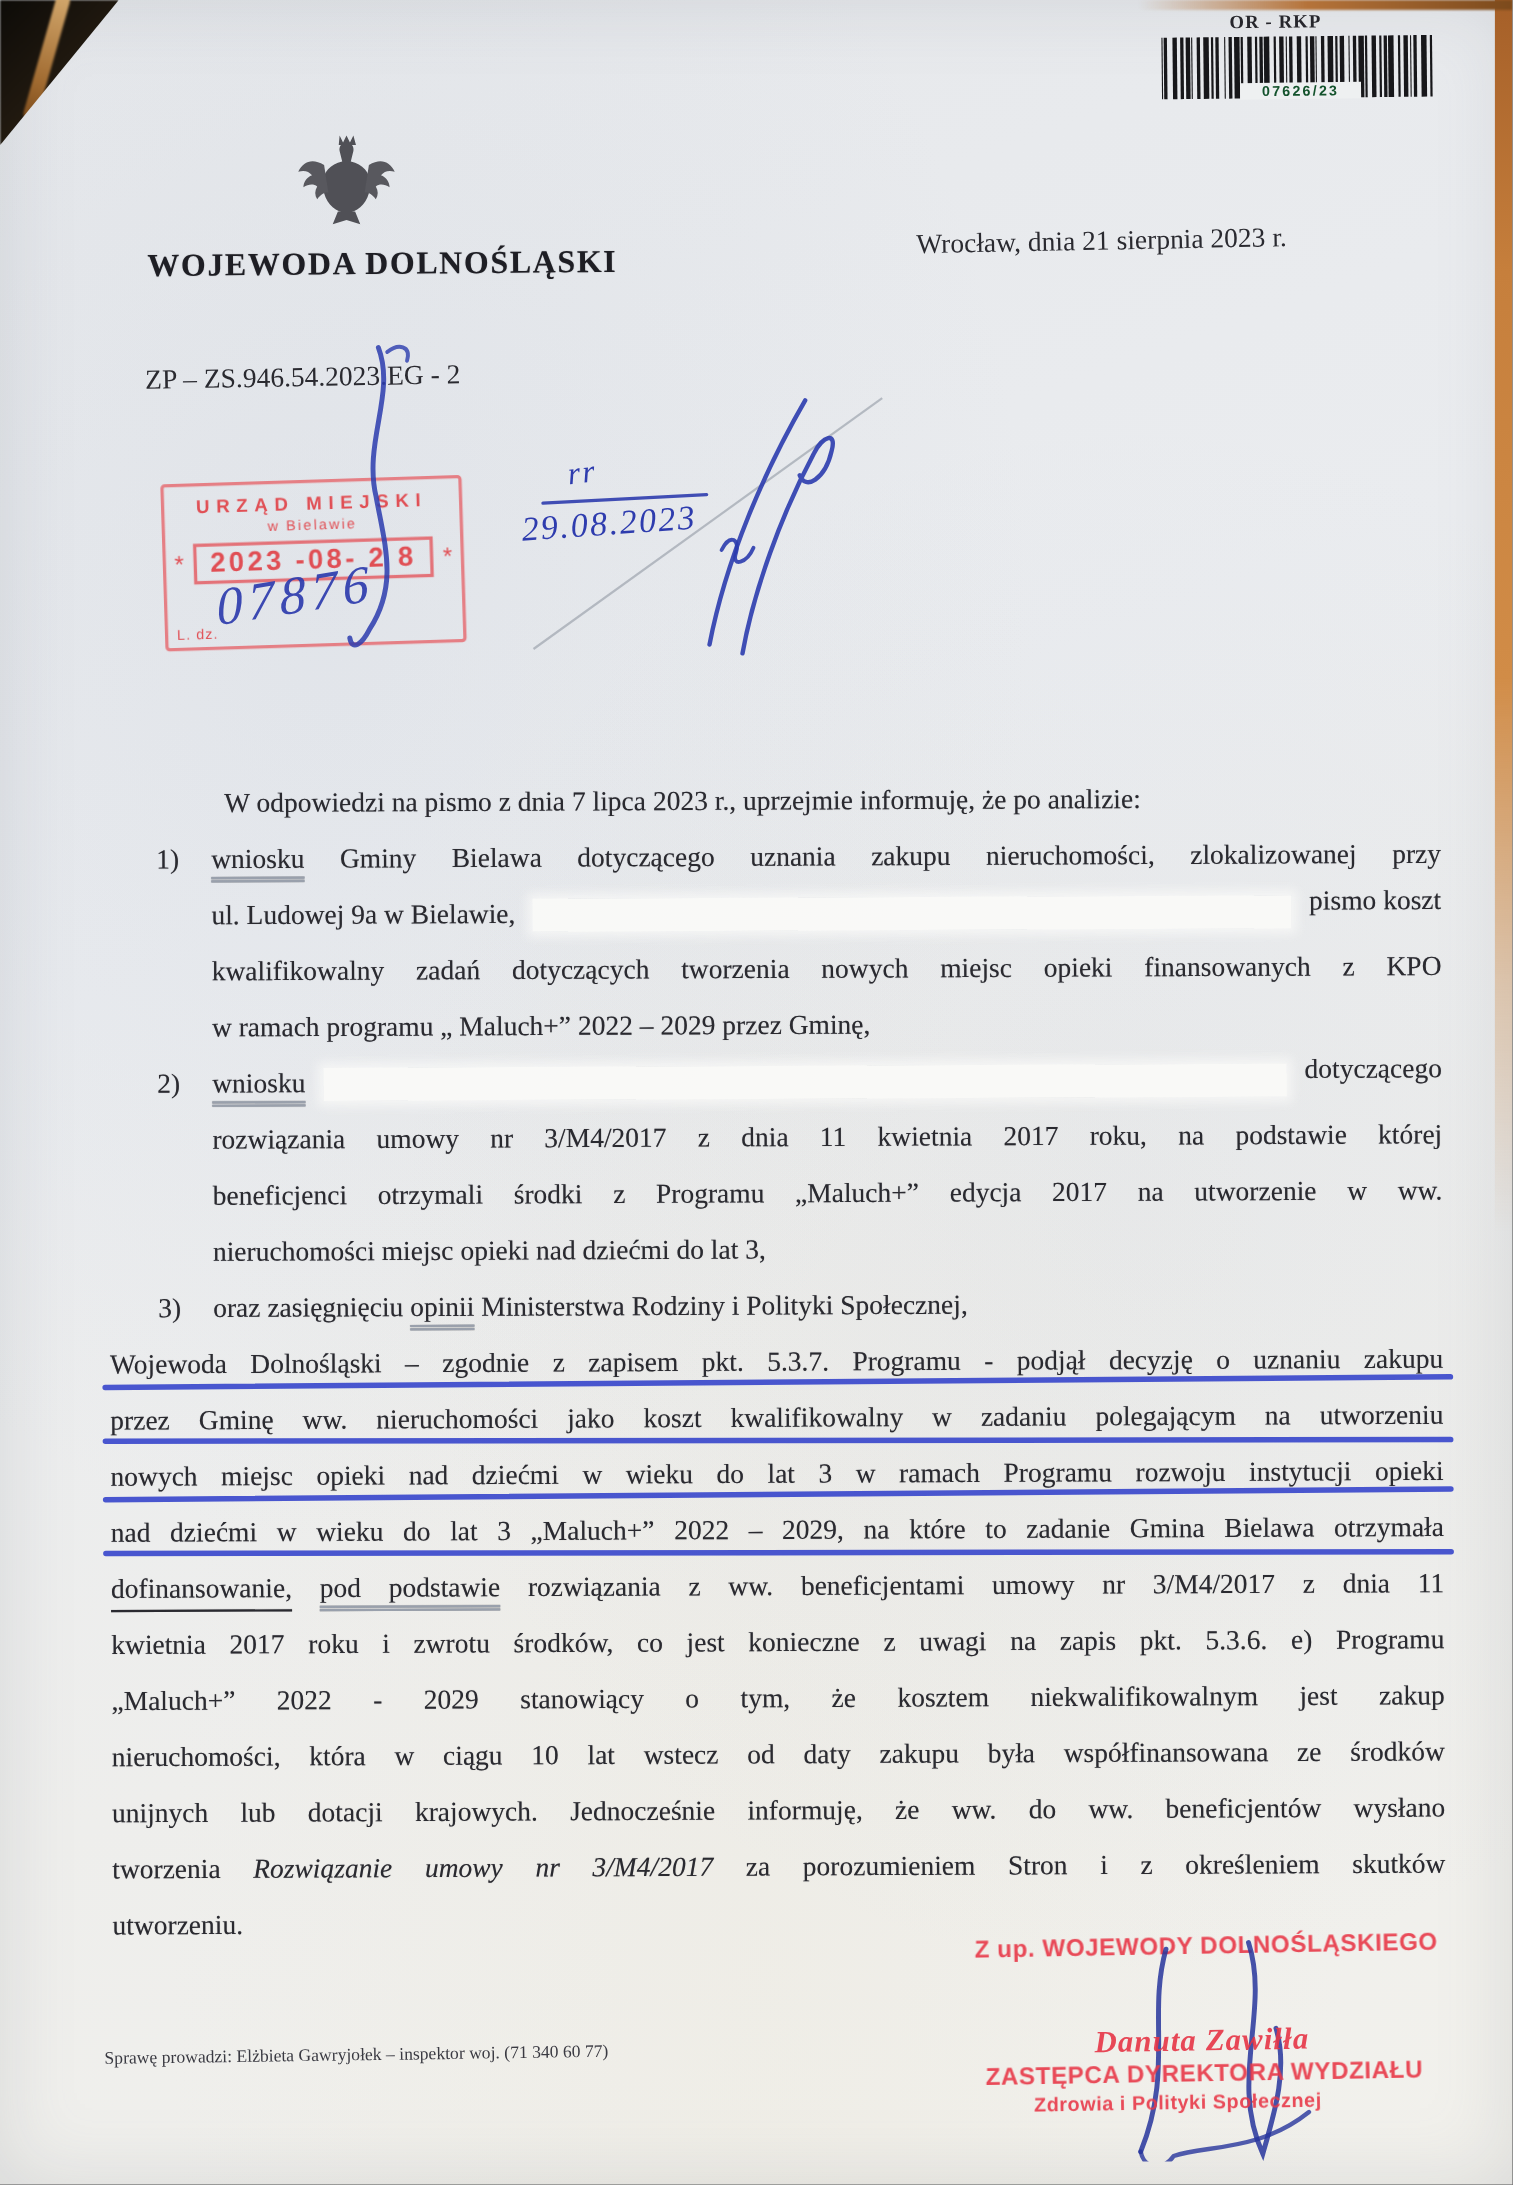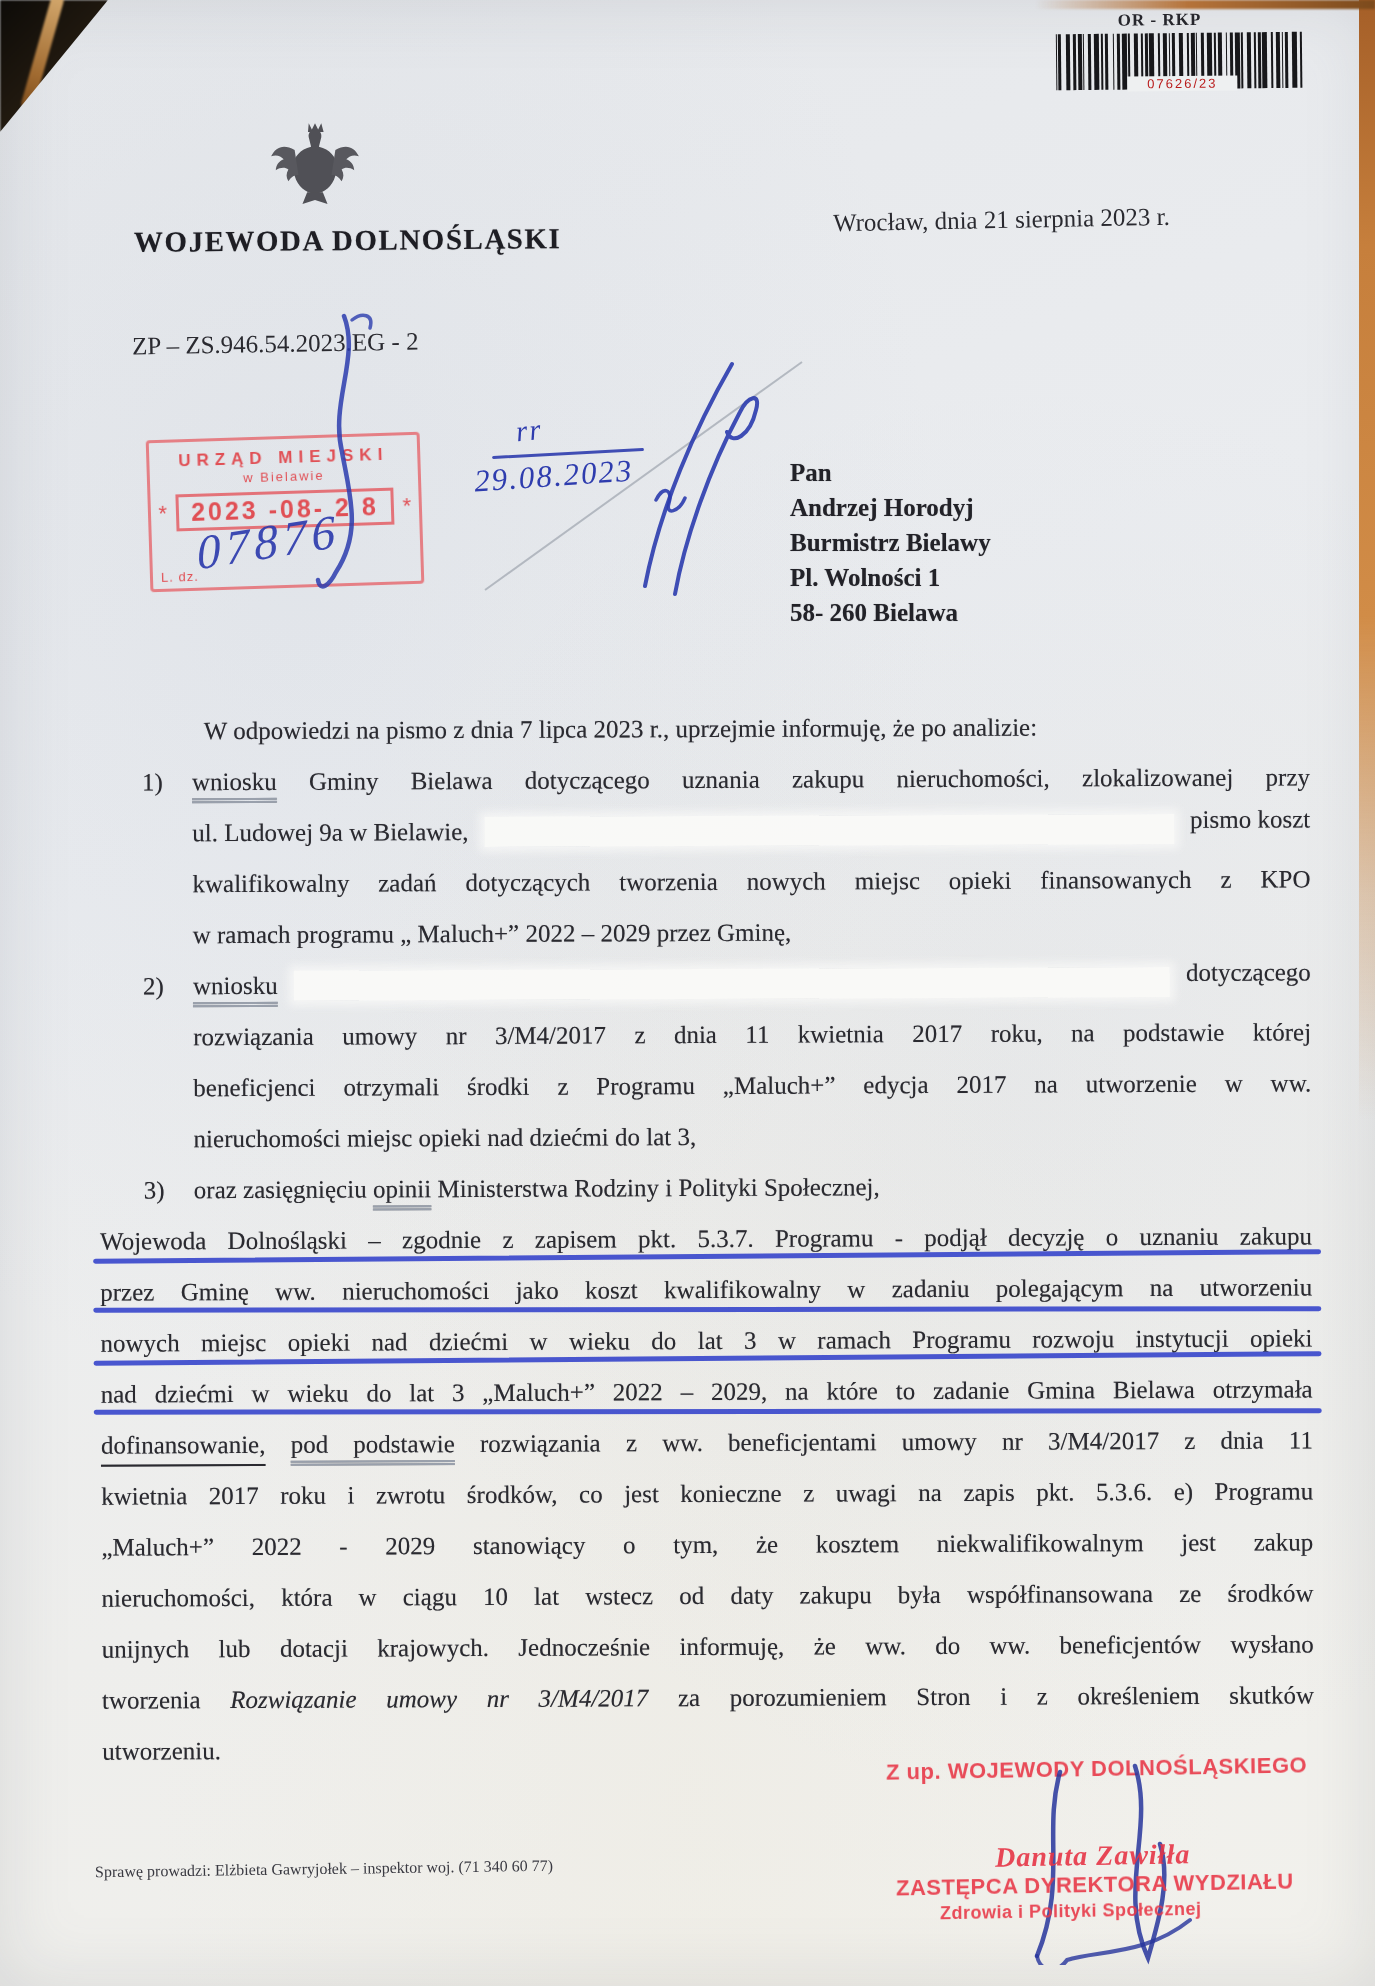--- a/index.html
+++ b/index.html
@@ -28,21 +28,21 @@
   .edge-top{position:absolute;right:0;top:0;width:340px;height:9px;
     background:linear-gradient(90deg,rgba(0,0,0,0),#b5733a 45%,#7c4a1c);filter:blur(.8px);}
 
   
   .barcode-wrap{position:absolute;left:1056px;top:10px;width:252px;transform:rotate(-.6deg);}
   .barcode-label{margin-left:62px;font-size:17px;font-weight:bold;letter-spacing:1px;color:#26262c;}
   .bars{display:flex;align-items:stretch;height:56px;margin-top:3px;width:248px;}
   .bars i{display:block;background:#17171a;}
   .barcode-number{position:relative;margin-top:-15px;text-align:center;}
   .barcode-number span{display:inline-block;background:#eef0f1;padding:0 20px;
-    font-family:"Liberation Sans",sans-serif;font-size:13px;font-weight:normal;letter-spacing:2px;color:#b91c1c;}
+    font-family:"Liberation Sans",sans-serif;font-size:13px;font-weight:bold;letter-spacing:2px;color:#14532d;}
 
   
   .eagle{position:absolute;left:268px;top:116px;width:94px;height:96px;opacity:.88;filter:blur(.4px);}
   .sender-title{position:absolute;left:134px;top:224px;font-size:29px;font-weight:bold;
     letter-spacing:1.5px;color:#1e1e24;transform:rotate(-.5deg);text-shadow:0 0 1px rgba(30,30,35,.4);}
   .place-date{position:absolute;left:833px;top:206px;font-size:25px;transform:rotate(-1.1deg);}
   .reference{position:absolute;left:132px;top:330px;font-size:25px;transform:rotate(-1deg);}
 
   
   .stamp{position:absolute;left:148px;top:436px;width:274px;height:152px;transform:rotate(-1.8deg);
@@ -199,27 +199,20 @@
     <path d="M175,238 C190,160 225,80 262,16" fill="none" stroke="#2b3cae" stroke-width="4" stroke-linecap="round" opacity=".9"></path>
     <path d="M205,246 C215,190 240,120 270,64 C278,48 291,44 286,62 C280,88 262,98 257,84" fill="none" stroke="#2b3cae" stroke-width="4" stroke-linecap="round" opacity=".9"></path>
     <path d="M186,152 c8,-16 17,-9 13,3 c-4,13 10,9 16,-5" fill="none" stroke="#2b3cae" stroke-width="3.5" stroke-linecap="round" opacity=".9"></path>
   </svg>
 
   <svg class="stamp-flourish" viewBox="0 0 110 302">
     <path d="M52,6 C68,48 38,92 50,142 C58,186 70,222 44,262 C37,276 28,282 26,270" fill="none" stroke="#2b3cae" stroke-width="4.5" stroke-linecap="round" opacity=".85"></path>
     <path d="M60,10 C70,2 82,4 78,18" fill="none" stroke="#2b3cae" stroke-width="3.5" stroke-linecap="round" opacity=".8"></path>
   </svg>
 
-  <div class="recipient">
-    <div>Pan</div>
-    <div>Andrzej Horodyj</div>
-    <div>Burmistrz Bielawy</div>
-    <div>Pl. Wolności 1</div>
-    <div>58- 260 Bielawa</div>
-  </div>
 
   <div class="body-text" id="bodyText">
       <div class="bline intro"><span>W odpowiedzi na pismo z dnia 7 lipca 2023 r., uprzejmie informuję, że po analizie:</span></div>
       <div class="bline list j"><span class="marker">1)</span><span class="u-pencil">wniosku</span><span> Gminy Bielawa dotyczącego uznania zakupu nieruchomości, zlokalizowanej przy</span></div>
       <div class="bline list gapline">
         <span>ul.  Ludowej  9a  w  Bielawie,</span>
         <span class="gap"></span>
         <span class="raised">pismo koszt</span>
       </div>
       <div class="bline list j"><span>kwalifikowalny zadań dotyczących tworzenia nowych miejsc opieki finansowanych z KPO</span></div>

